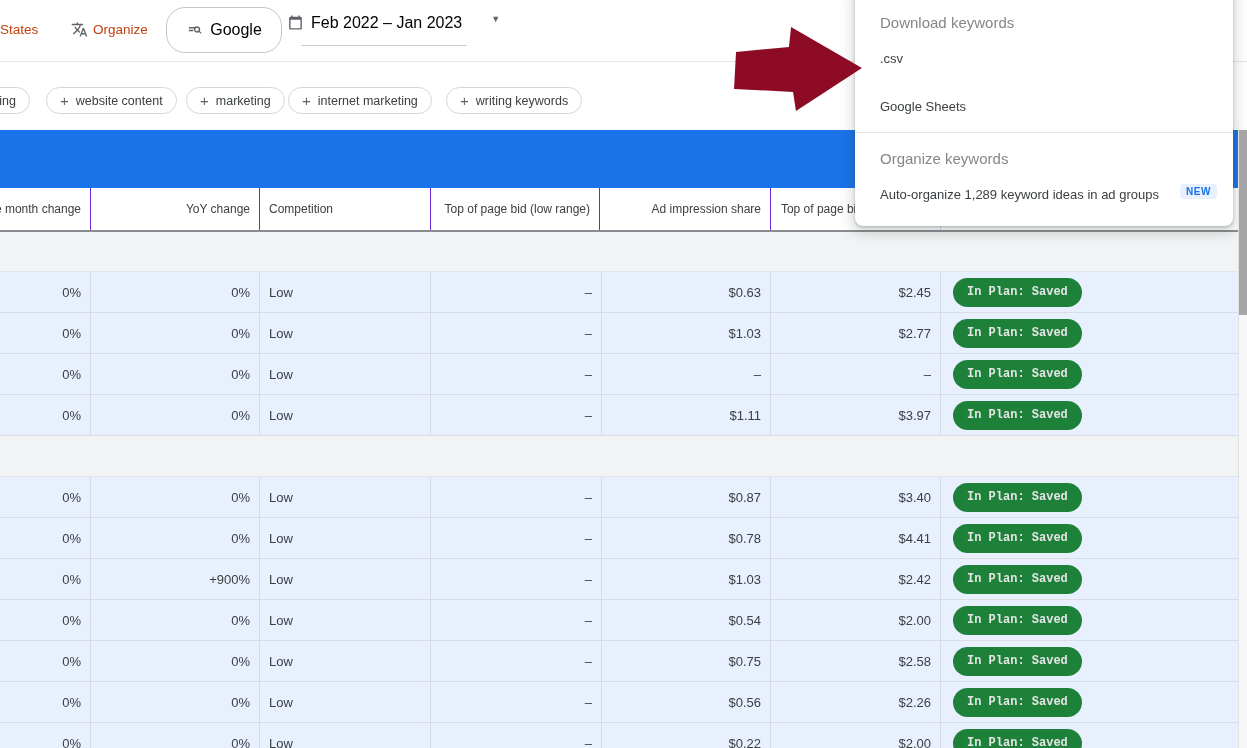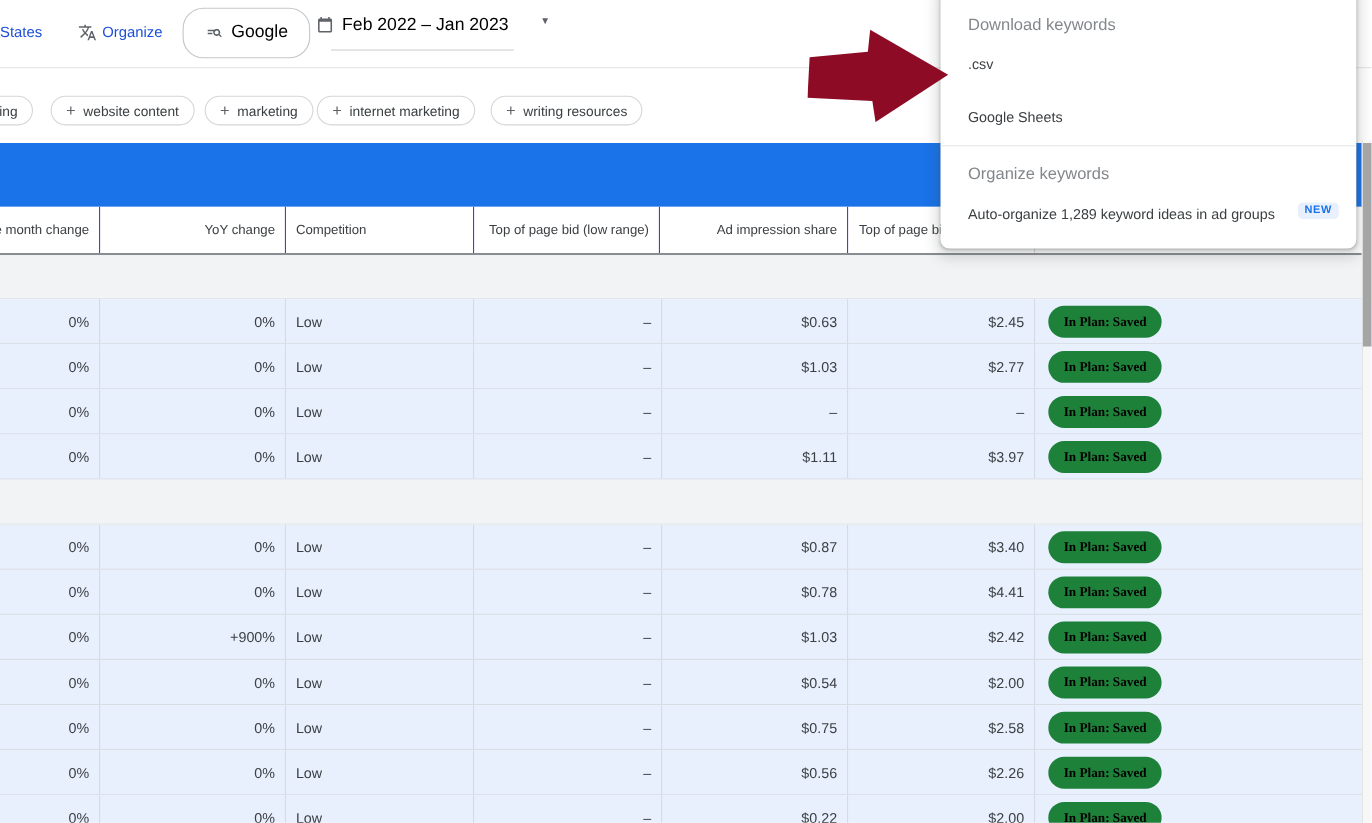--- a/index.html
+++ b/index.html
@@ -1,21 +1,21 @@
 <!DOCTYPE html>
 <html><head>
 <meta charset="utf-8">
 <style>
   * { margin:0; padding:0; box-sizing:border-box; }
   html,body { width:1247px; height:748px; overflow:hidden; background:#fff;
     font-family:"Liberation Sans","DejaVu Sans",sans-serif; }
   .screen { position:absolute; left:0; top:0; width:1247px; height:748px; overflow:hidden; background:#fff; }
 
   
-  .tb-item { position:absolute; font-size:13.5px; color:#1d4ed8; white-space:nowrap; }
+  .tb-item { position:absolute; font-size:13.5px; color:#c2410c; white-space:nowrap; }
   .tb-icon { position:absolute; width:17px; height:17px; fill:#5f6368; }
   .network-box { position:absolute; left:166px; top:7px; width:116px; height:46px;
     border:1px solid #c3c6c9; border-radius:19px; display:flex; align-items:center;
     justify-content:center; gap:7px; background:#fff; cursor:pointer; }
   .network-box .tb-icon { position:static; }
   .daterange { position:absolute; left:287px; top:14px; display:flex; align-items:flex-start; gap:7px; cursor:pointer; }
   .date-underline { position:absolute; left:301px; top:45px; width:166px; height:1px; background:#cdd0d3; }
   .caret { font-size:9px; color:#5f6368; margin-left:22px; }
   .toolbar-divider { position:absolute; left:0; top:61px; width:1247px; height:1px; background:#e4e5e6; }
 
@@ -41,21 +41,21 @@
     padding:0 9px; border-left:1px solid #d5dae3; font-size:13px; color:#3c4043; white-space:nowrap; }
   .c1 { width:90px;  border-left:none; }
   .c2 { width:169px; }
   .c3 { width:171px; justify-content:flex-start; }
   .c4 { width:171px; }
   .c5 { width:169px; }
   .c6 { width:170px; }
   .c7 { width:298px; justify-content:flex-start; padding-left:12px; border-left:1px solid #d5dae3; }
   .hcell.c3 { justify-content:flex-start; }
   .pill { height:29px; padding:0 14px; border:none; border-radius:14.5px; background:#1e8139;
-    color:#000000; font-size:12px; font-weight:bold; font-family:Liberation Serif, serif; line-height:29px; cursor:pointer; }
+    color:#e5e5e5; font-size:12px; font-weight:bold; font-family:Liberation Mono, monospace; line-height:29px; cursor:pointer; }
 
   
   .menu { position:absolute; left:855px; top:-14px; width:378px; height:240px; background:#fff;
     border-radius:8px; box-shadow:0 1px 3px rgba(60,64,67,.3), 0 4px 12px 4px rgba(60,64,67,.18); z-index:5; }
   .menu-label { position:absolute; left:25px; font-size:15px; color:#83878b; white-space:nowrap; }
   .menu-item { position:absolute; left:0; width:100%; padding-left:25px; font-size:13px;
     color:#3c4043; white-space:nowrap; cursor:pointer; }
   .menu-divider { position:absolute; left:0; top:146px; width:100%; height:1px; background:#e4e5e6; }
   .new-badge { position:absolute; left:325px; top:198px; background:#e8f0fe; color:#1a73e8;
     font-size:10px; font-weight:bold; letter-spacing:.5px; padding:2px 6px; border-radius:4px; }
@@ -109,21 +109,21 @@
   <div class="chip" style="left:186px">
     <span class="plus">+</span>
     <span>marketing</span>
   </div>
   <div class="chip" style="left:288px">
     <span class="plus">+</span>
     <span>internet marketing</span>
   </div>
   <div class="chip" style="left:446px">
     <span class="plus">+</span>
-    <span>writing resources</span>
+    <span>writing keywords</span>
   </div>
 
   <div class="bluebar"></div>
 
   <div class="header-row">
     <div class="hcell c1">e month change</div>
     <div class="hcell c2">YoY change</div>
     <div class="hcell c3">Competition</div>
     <div class="hcell c5">Top of page bid (low range)</div>
     <div class="hcell c4">Ad impression share</div>

